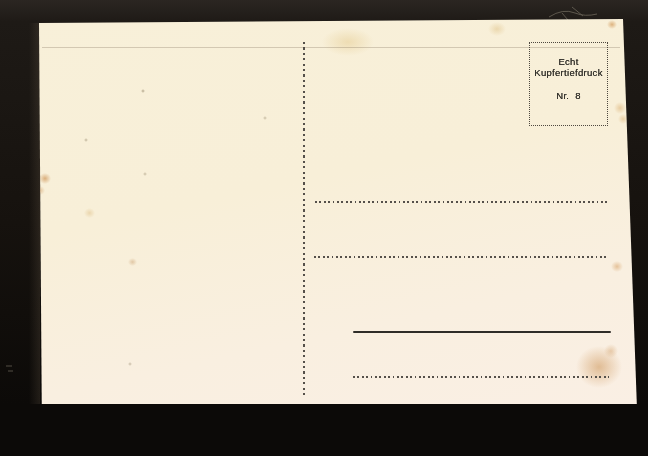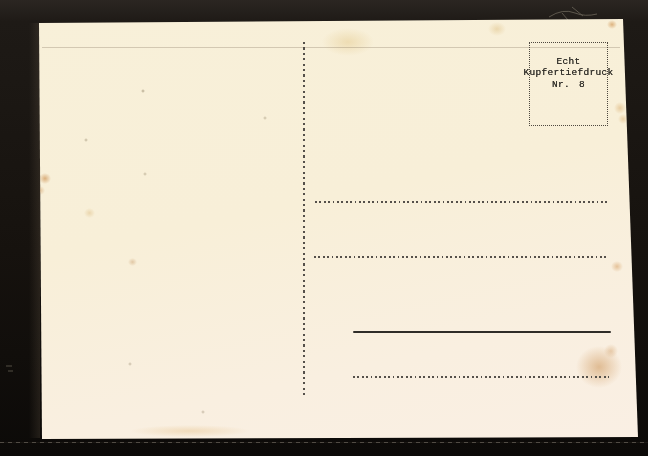--- a/index.html
+++ b/index.html
@@ -1,19 +1,19 @@
 <!DOCTYPE html>
 <html><head>
 <meta charset="utf-8">
 <style>
   html,body{margin:0;padding:0;background:#0c0a08;}
   .scene{
-    position:relative;width:648px;height:456px;overflow:hidden;
+    position:relative;width:648px;height:404px;overflow:hidden;
     background:linear-gradient(180deg,#2b2622 0px,#1e1a16 22px,#16120e 55%,#0c0a08 100%);
-    font-family:Liberation Mono, monospace;
+    font-family:Liberation Sans, sans-serif;
   }
   .scratches{position:absolute;left:0;top:0;width:648px;height:456px;pointer-events:none;}
   .seam{
     position:absolute;left:0;top:442px;width:648px;height:1px;opacity:.8;
     background:repeating-linear-gradient(90deg,rgba(168,158,144,.55) 0 4px,rgba(80,72,62,.25) 4px 8px);
   }
   .edge-glow{
     position:absolute;left:29px;top:23px;width:11px;height:415px;
     background:linear-gradient(90deg,rgba(150,130,105,0),rgba(150,130,105,.16));
   }
@@ -48,21 +48,21 @@
     position:absolute;left:303px;top:42px;width:2px;height:355px;
     background:repeating-linear-gradient(180deg,#55504a 0 2.2px,transparent 2.2px 5.4px);
   }
   .stamp-box{
     position:absolute;left:529px;top:42px;width:79px;height:84px;box-sizing:border-box;
     border:1.5px dotted #4e483f;
     display:flex;flex-direction:column;align-items:center;padding-top:13px;
     font-size:9.5px;line-height:11px;letter-spacing:.3px;color:#34322c;
     text-shadow:0 0 .5px currentColor;white-space:nowrap;
   }
-  .stamp-box .nr{margin-top:1px;word-spacing:3px;}
+  .stamp-box .nr{margin-top:12px;word-spacing:3px;}
   .hline{position:absolute;}
   .hline.dotted{
     height:2px;
     background:repeating-linear-gradient(90deg,#55504a 0 1.8px,transparent 1.8px 4.4px);
   }
   .l1{left:315px;top:201px;width:293px;}
   .l2{left:314px;top:256px;width:294px;}
   .l3{left:353px;top:331px;width:258px;height:2.4px;background:#2f2d28;border-radius:1px;}
   .l4{left:353px;top:376px;width:256px;}
 </style>

